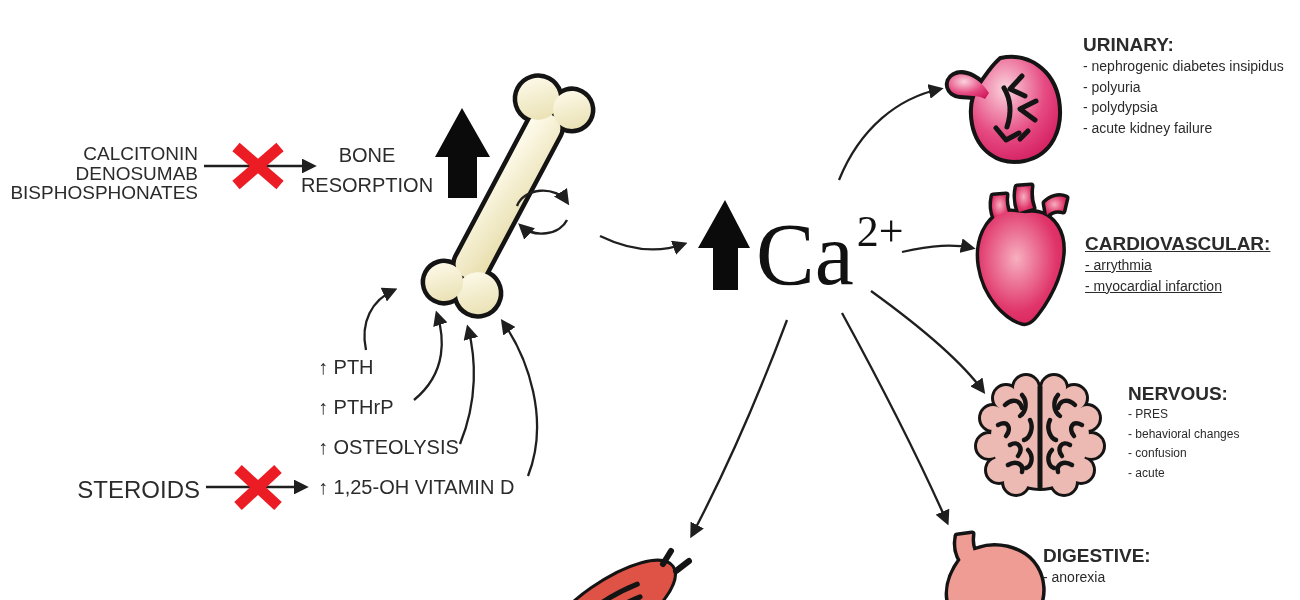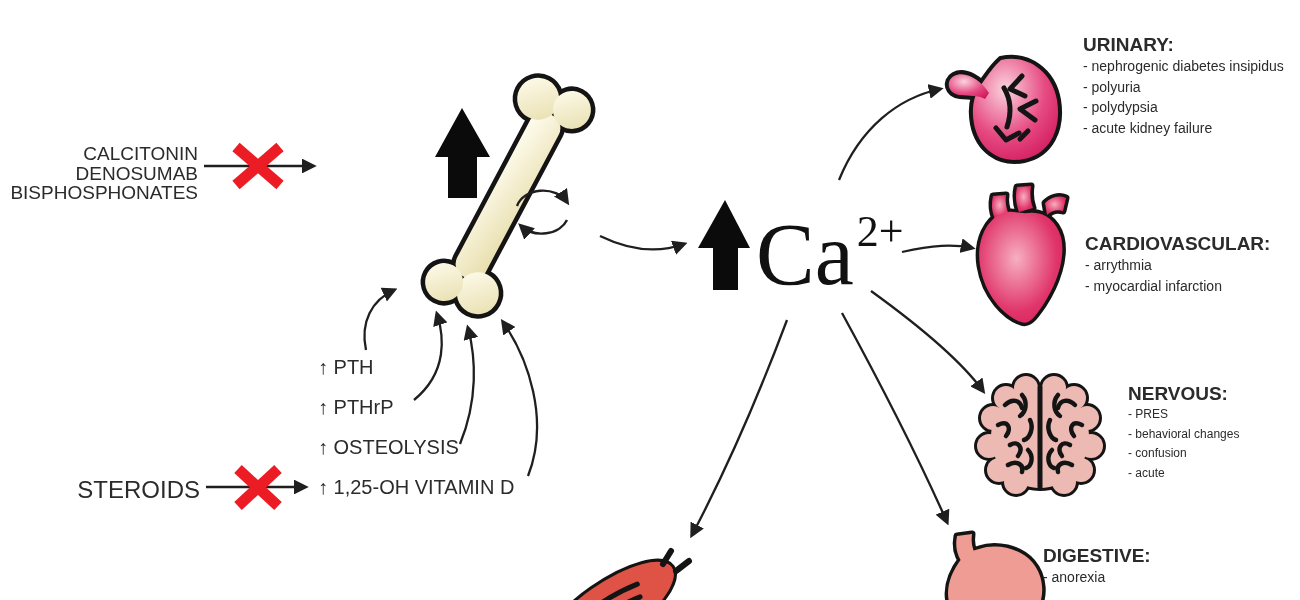--- a/index.html
+++ b/index.html
@@ -14,21 +14,21 @@
   .inhibitors{left:0px;top:144px;width:198px;text-align:right;}
   .boneres{left:299px;top:140px;width:136px;text-align:center;font-size:20px;line-height:30px;}
   .mediator{left:318px;font-size:20px;line-height:22px;white-space:nowrap;}
   .m0{top:356px;} .m1{top:396px;} .m2{top:436px;} .m3{top:476px;}
   .steroids{left:0px;top:476px;width:200px;text-align:right;font-size:24px;}
   .calcium{left:756px;top:210px;font-family:"Liberation Serif",serif;font-size:88px;line-height:90px;color:#111;white-space:nowrap;}
   .calcium .charge{font-size:44px;position:relative;top:-38px;margin-left:3px;}
   .organ-title{font-weight:bold;font-size:19px;line-height:22px;white-space:nowrap;}
   .organ-items{font-size:14px;line-height:20.5px;}
   .urinary-block{left:1083px;top:34px;width:207px;}
-  .cardio-block{left:1085px;top:233px;width:215px;}
+  .cardio-block{left:1085px;top:233px;width:215px;text-decoration:underline;}
   .nervous-block{left:1128px;top:383px;width:172px;}
   .nervous-block .organ-items{font-size:12px;line-height:19.5px;}
   .digestive-block{left:1043px;top:545px;width:210px;}
 </style>
 </head>
 <body>
 
 <div id="stage">
 
   <svg id="diagram-svg" width="1300" height="600" viewBox="0 0 1300 600">
@@ -213,20 +213,21 @@
       </g>
     </g>
   </svg>
 
   <div class="label inhibitors caps">
     <div class="nowrap">CALCITONIN</div>
     <div class="nowrap">DENOSUMAB</div>
     <div class="nowrap">BISPHOSPHONATES</div>
   </div>
 
+  <div class="label boneres">BONE RESORPTION</div>
 
   <div class="label mediator m0">↑ PTH</div>
   <div class="label mediator m1">↑ PTHrP</div>
   <div class="label mediator m2">↑ OSTEOLYSIS</div>
   <div class="label mediator m3">↑ 1,25-OH VITAMIN D</div>
 
   <div class="label steroids nowrap">STEROIDS</div>
 
   <div class="label calcium">
     <span>Ca</span><span class="charge">2+</span>

